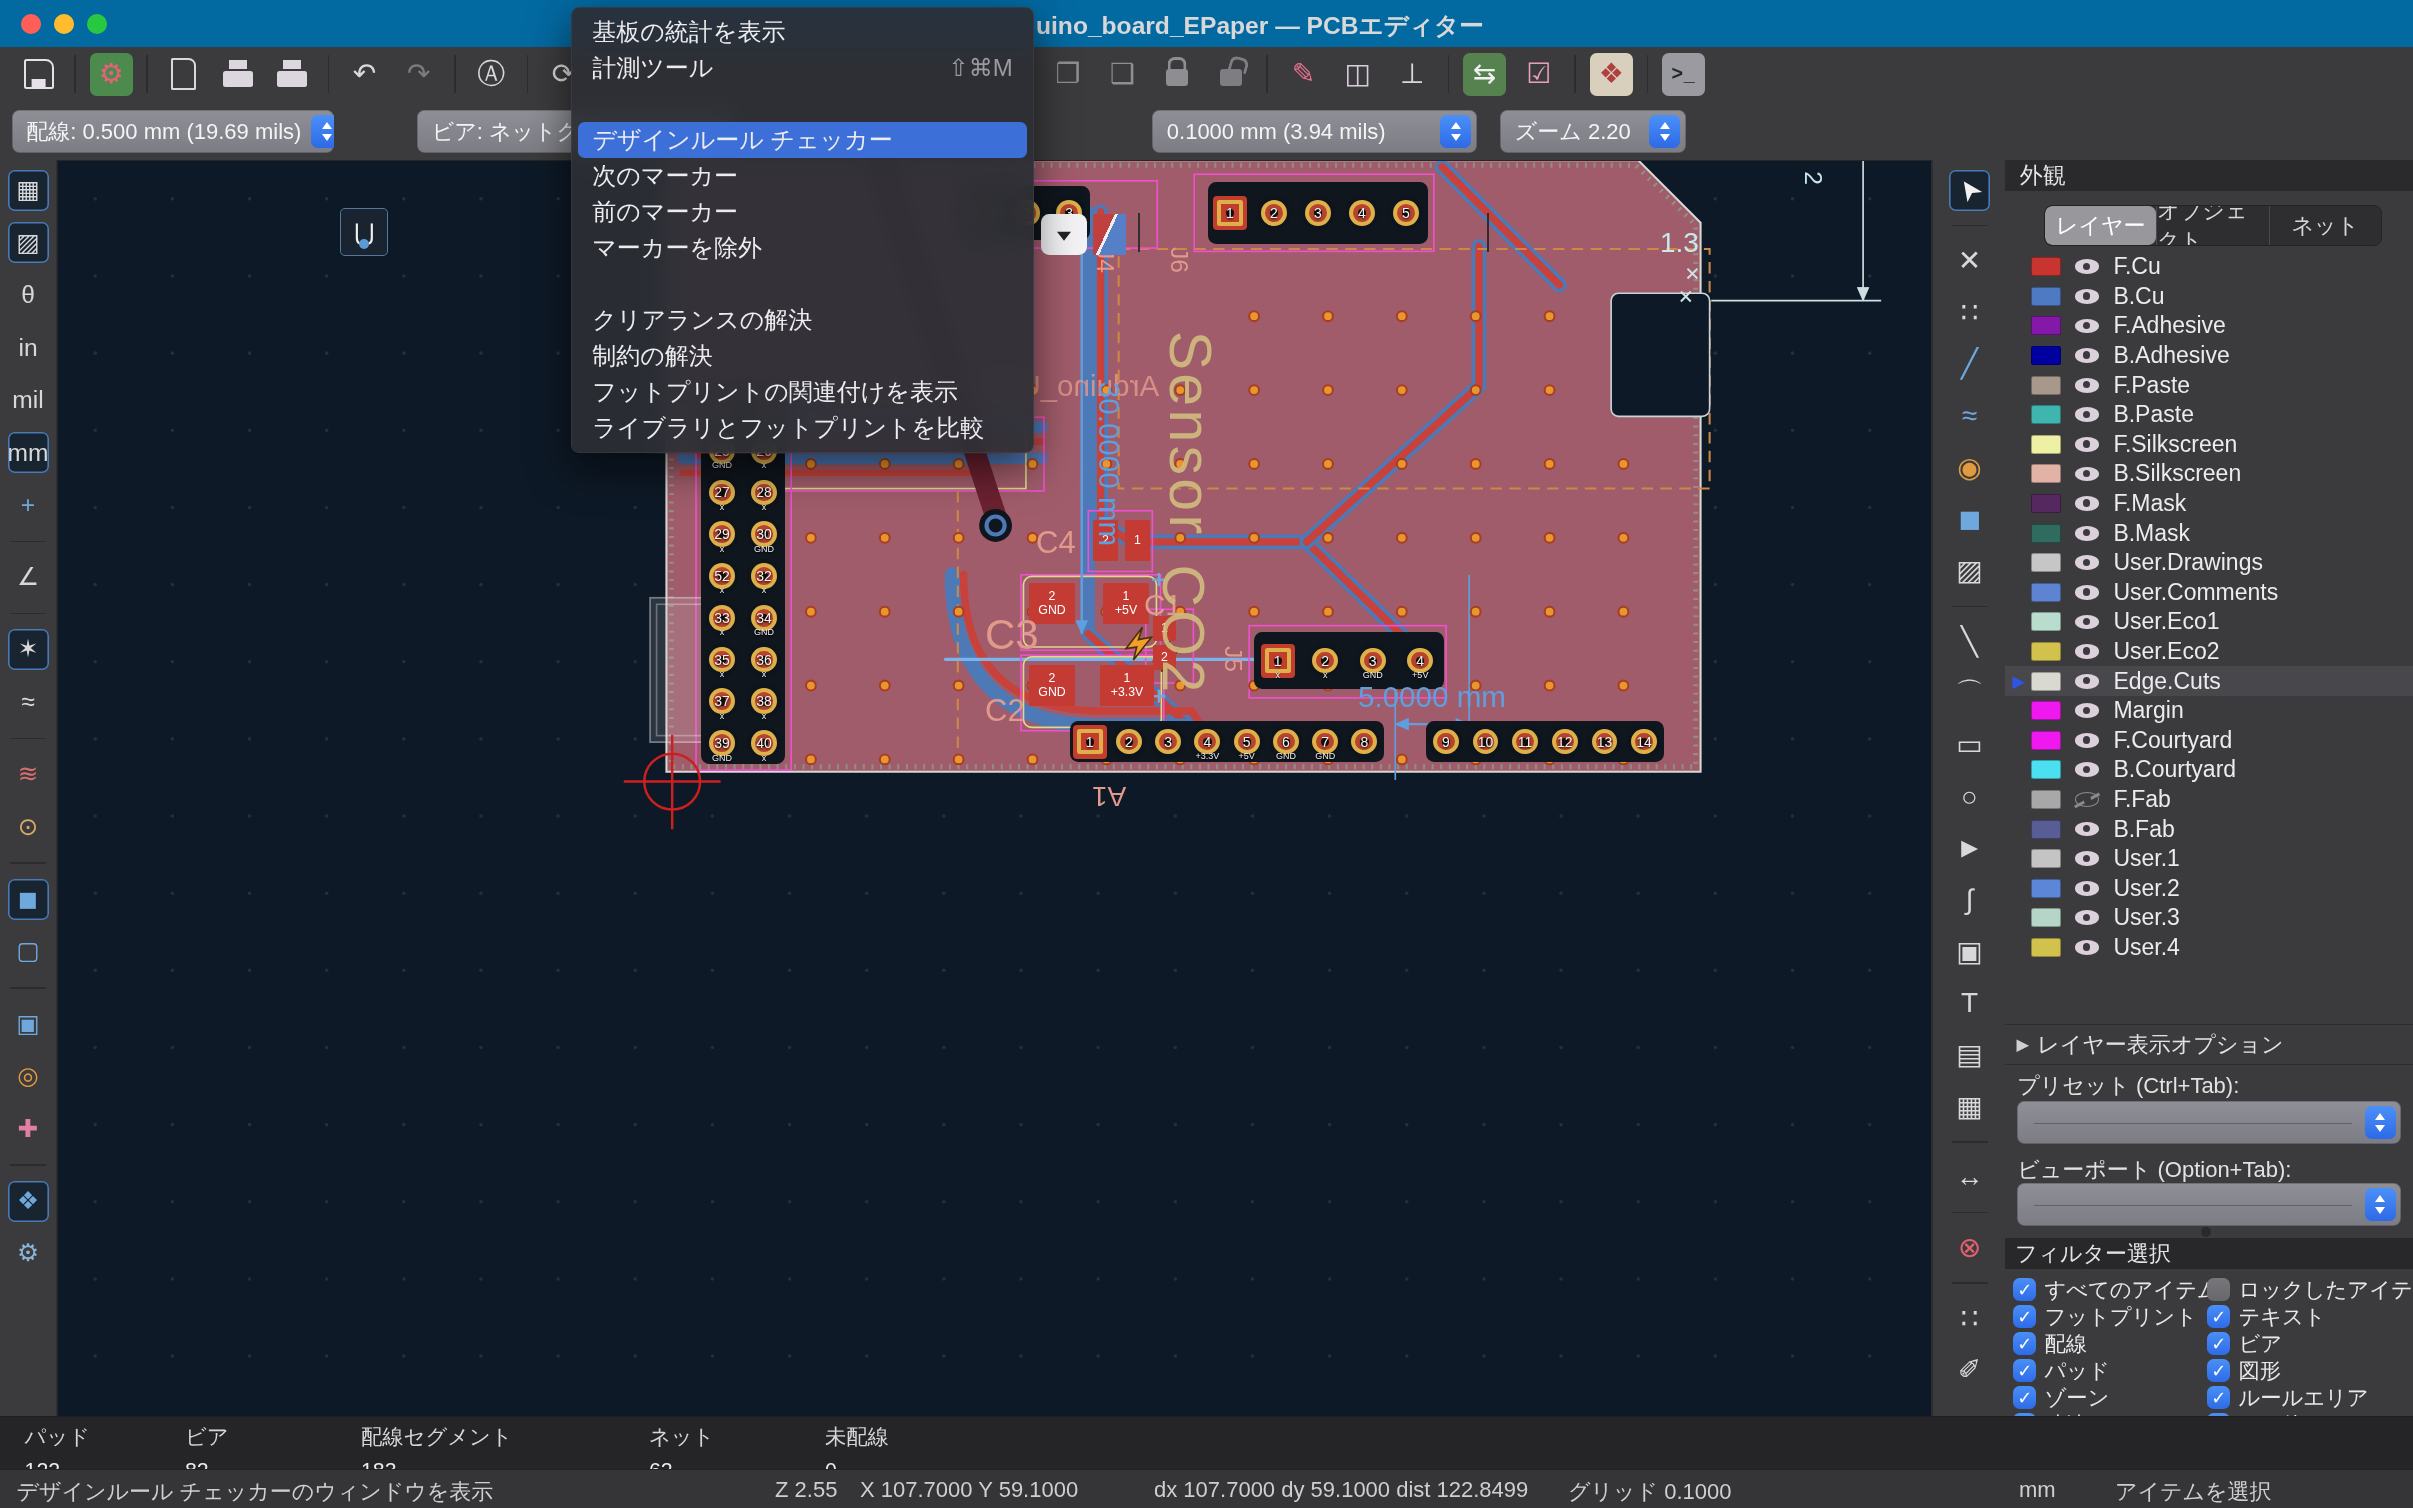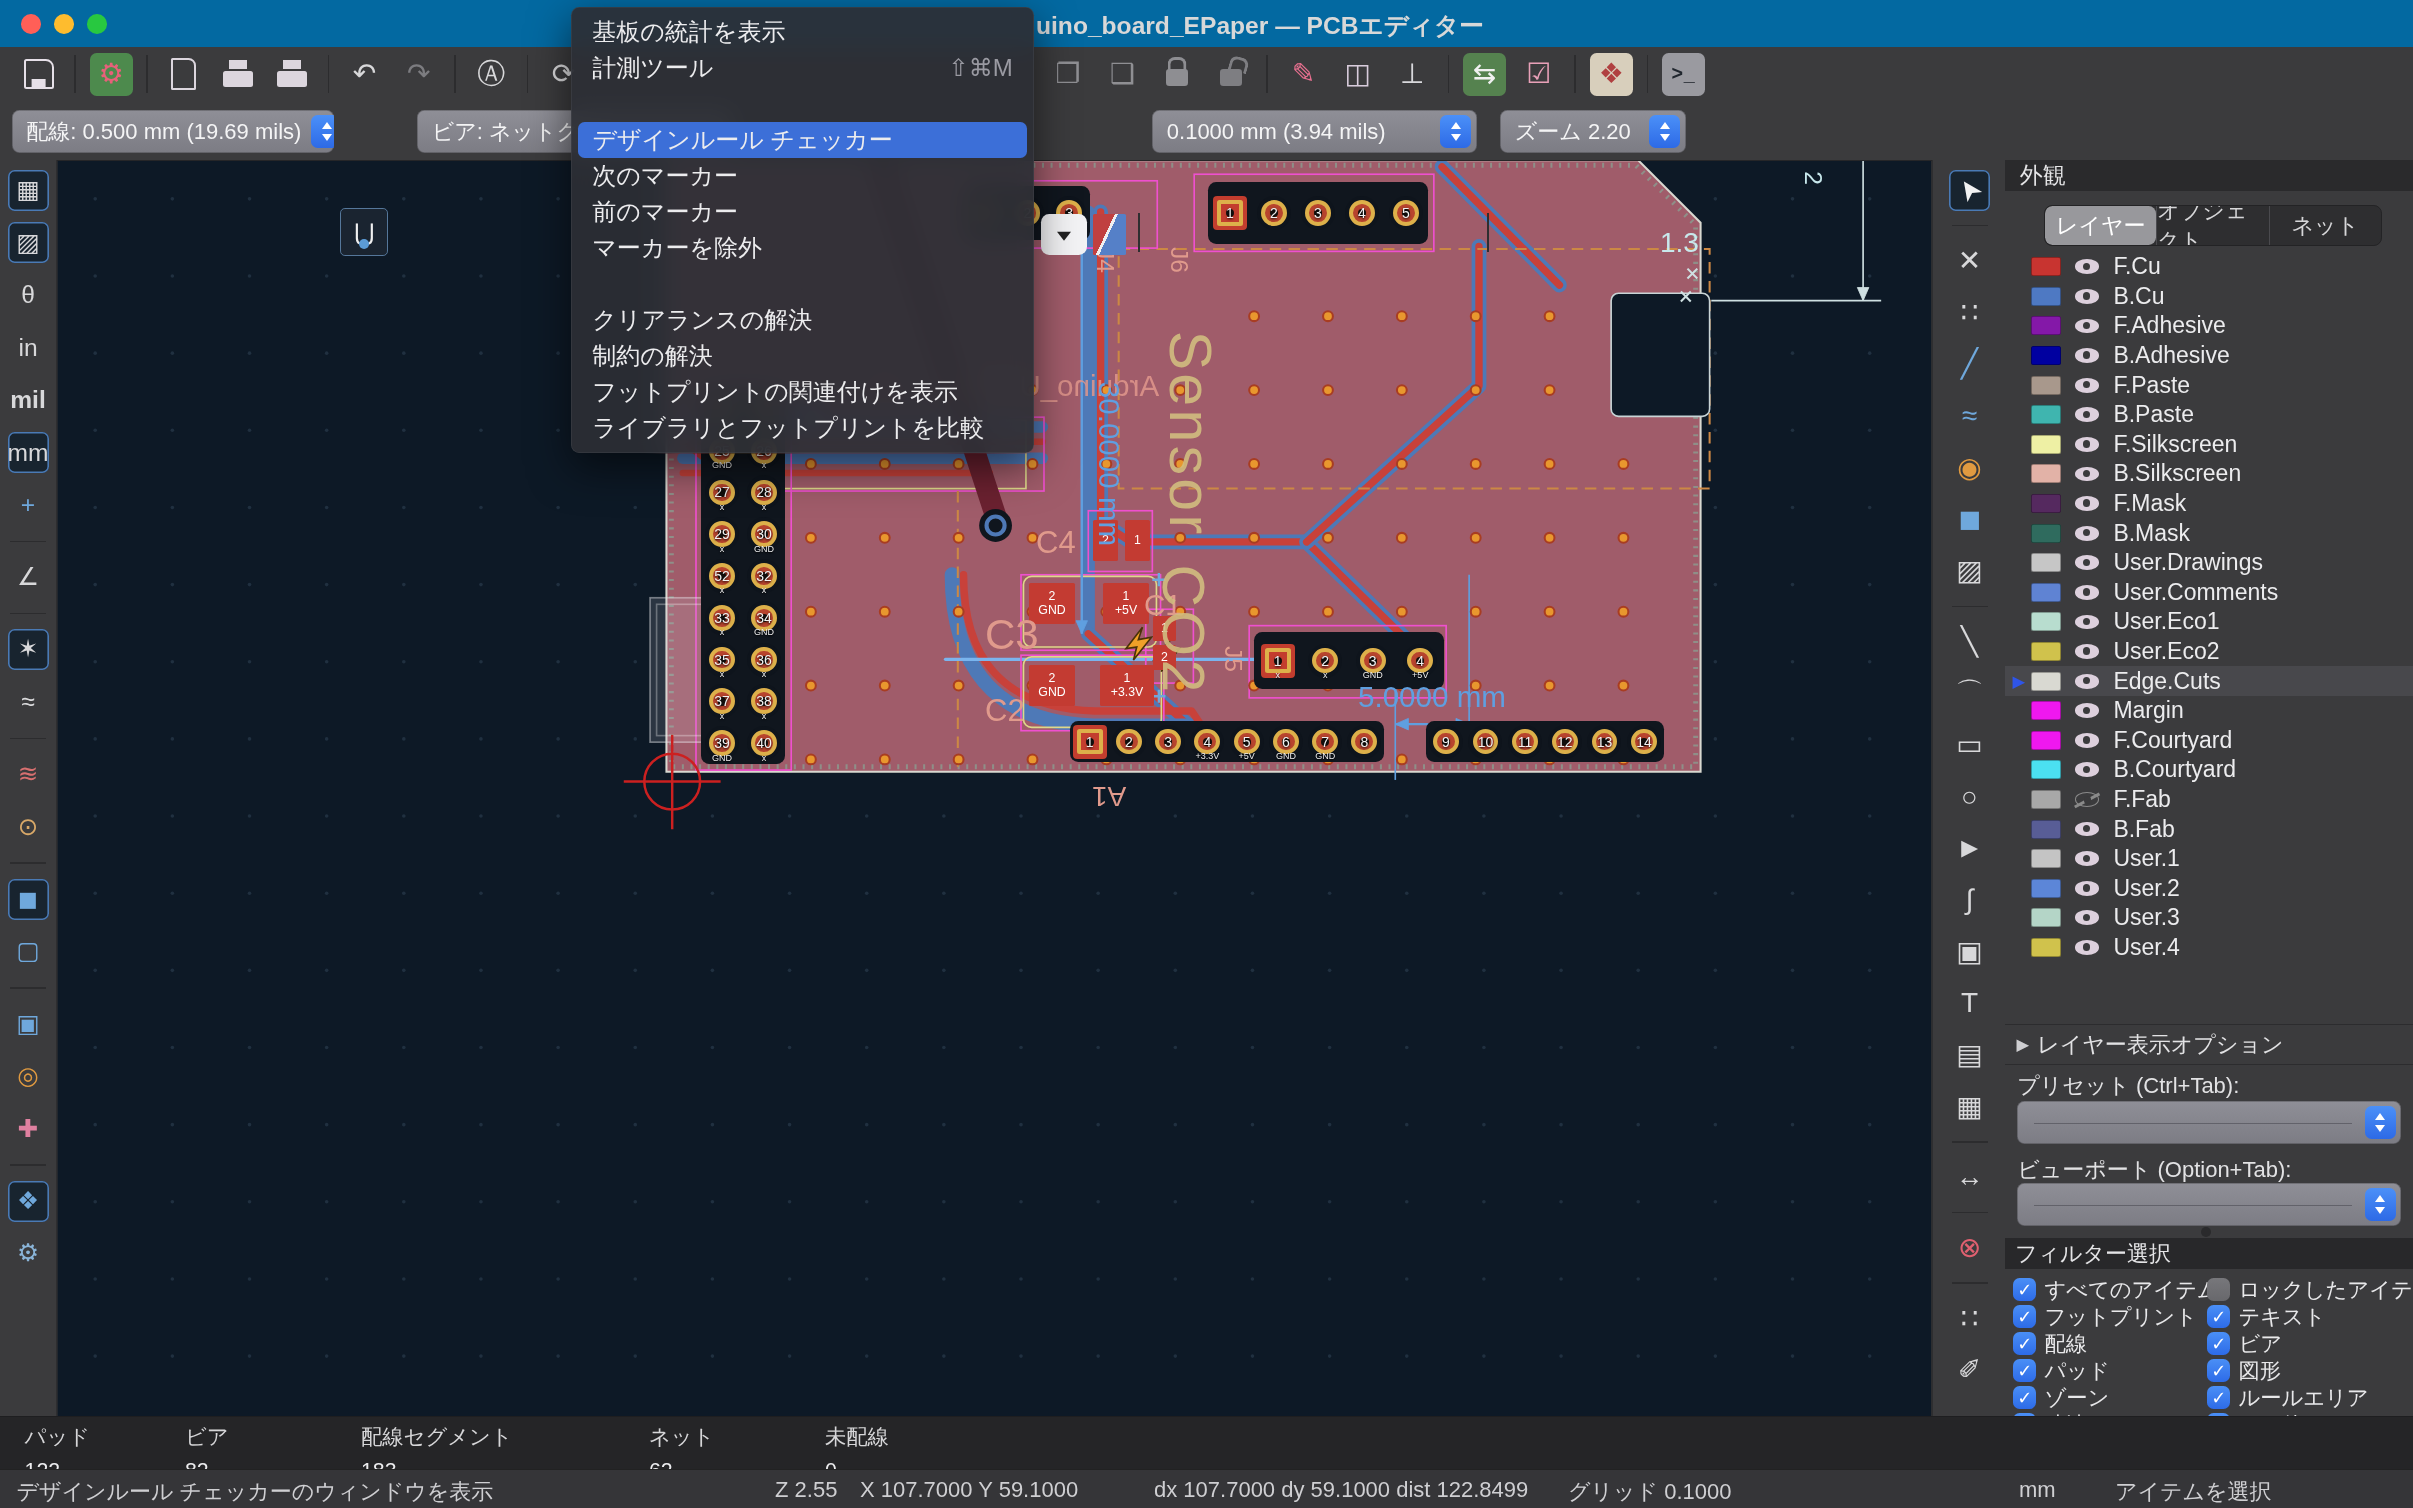--- a/index.html
+++ b/index.html
@@ -1158,21 +1158,21 @@
         </div>
       </div>
 
       <div style="display:flex;flex-direction:column;align-items:center;gap:11.5px;">
 
         <div class="tb-icon" data-name="units-inch-icon">
           <span class="glyph">in</span>
         </div>
       </div>
 
-      <div style="display:flex;flex-direction:column;align-items:flex-end;gap:11.5px;font-weight:bold;">
+      <div style="display:flex;flex-direction:column;align-items:flex-end;gap:11.5px;">
 
         <div class="tb-icon" data-name="units-mil-icon">
           <span class="glyph">mil</span>
         </div>
       </div>
 
       <div style="display:flex;flex-direction:column;align-items:center;gap:11.5px;">
 
         <div class="tb-icon active" data-name="units-mm-icon">
           <span class="glyph">mm</span>

